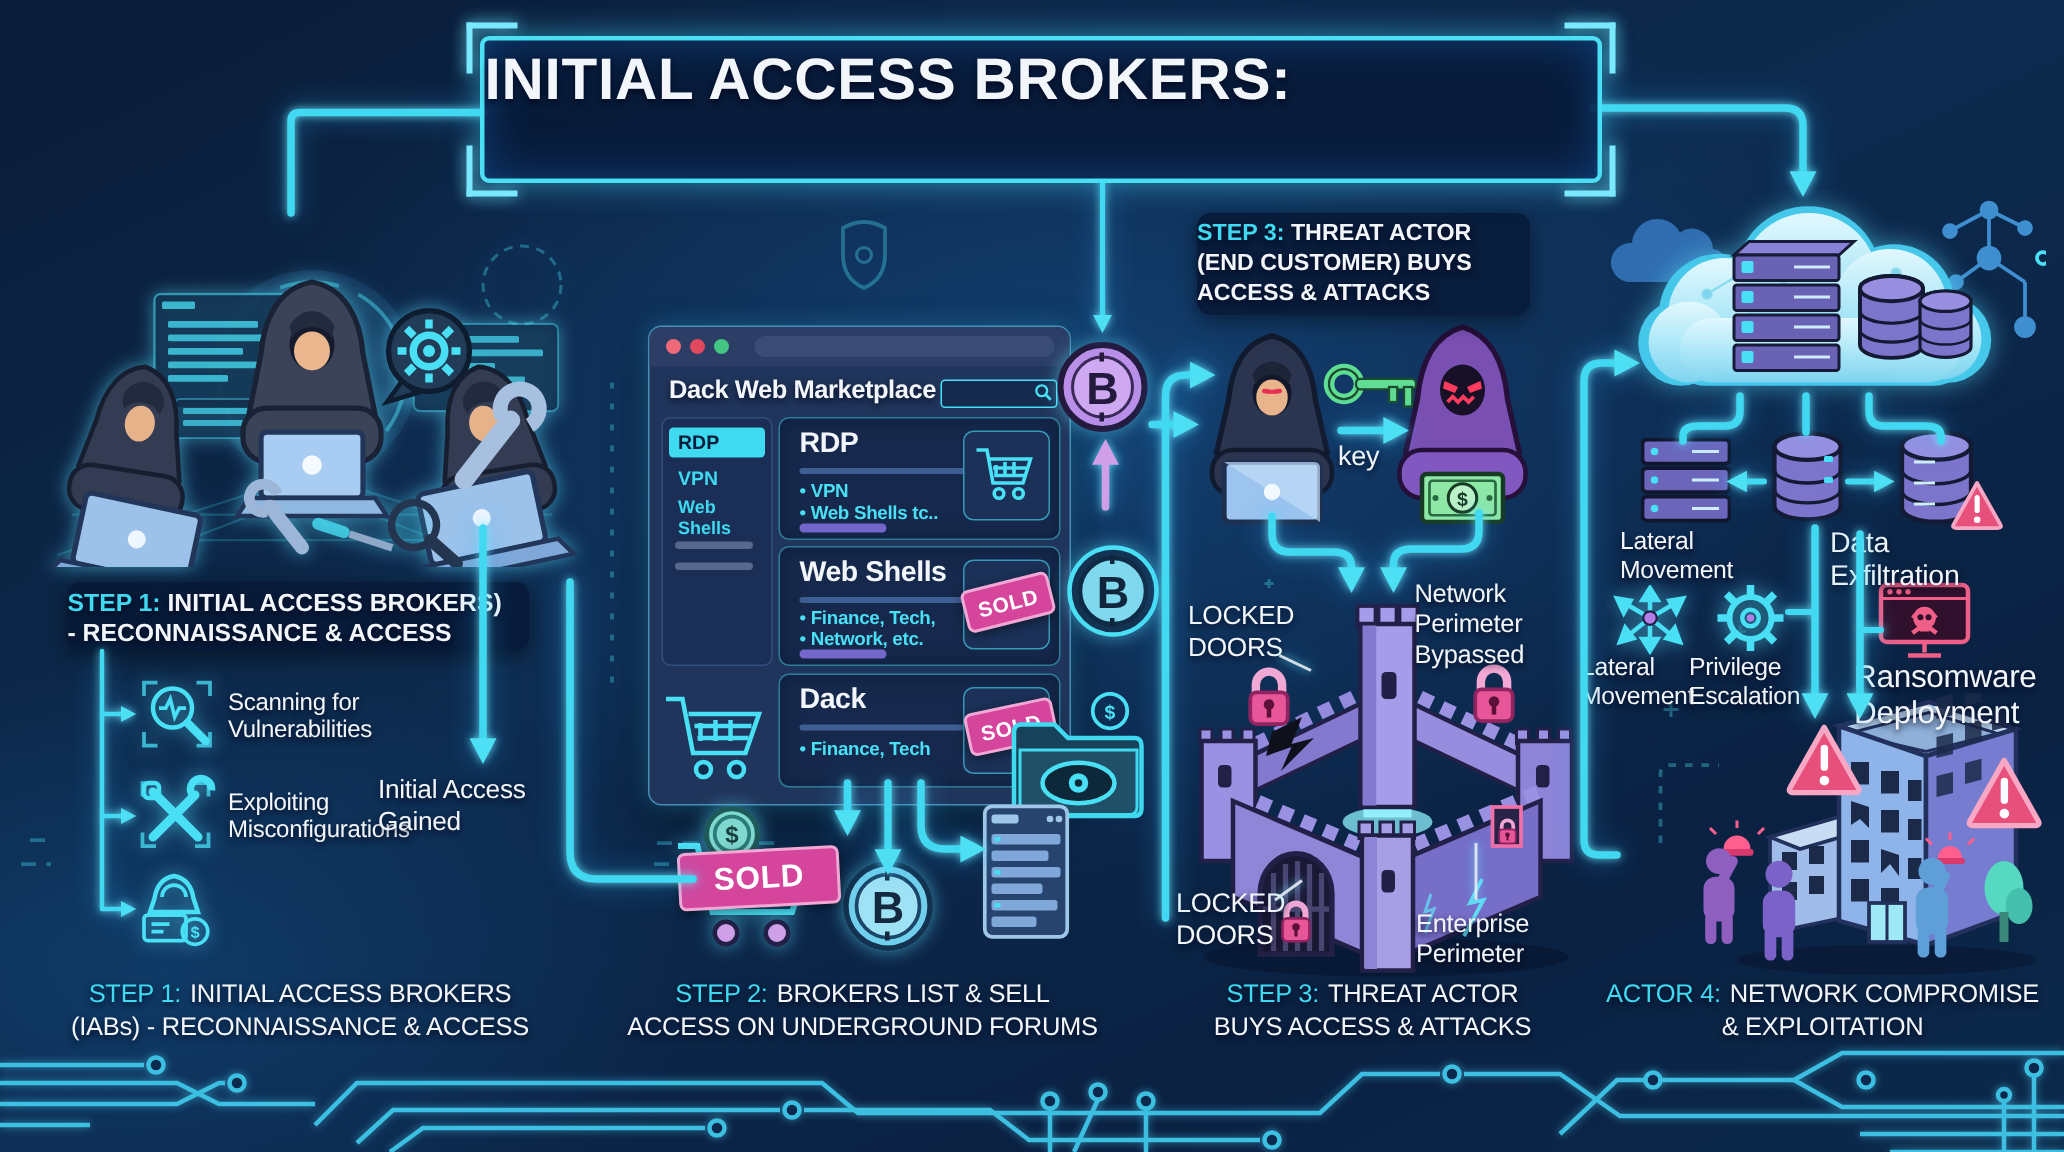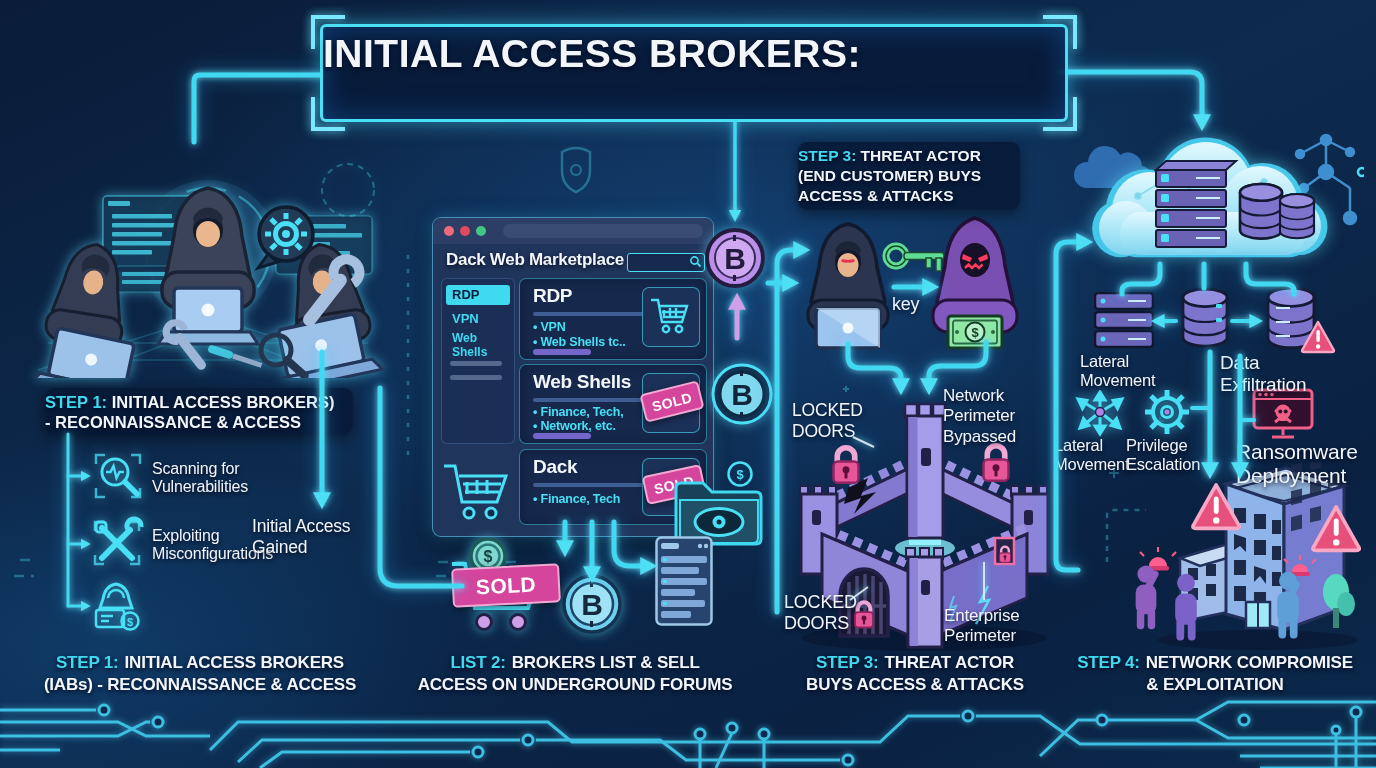--- a/index.html
+++ b/index.html
@@ -8,21 +8,21 @@
     background:
       radial-gradient(900px 520px at 52% 34%, rgba(24,80,140,.55) 0%, rgba(24,80,140,0) 62%),
       radial-gradient(500px 300px at 8% 85%, rgba(20,90,150,.35) 0%, rgba(20,90,150,0) 70%),
       linear-gradient(155deg,#0a1c38 0%,#0d2b4f 45%,#0a2142 78%,#0b2a4c 100%);}
   .abs{position:absolute}
   .b{font-weight:bold}
   .ml{white-space:pre-line}
   .cy{color:#3fd9f0}
   .ts{text-shadow:0 2px 4px rgba(0,6,26,.8)}
   .ctr{text-align:left}
-  .cap{position:absolute;text-align:center;font-weight:bold;font-size:17px;line-height:1.28;
+  .cap{position:absolute;text-align:center;font-weight:normal;font-size:17px;line-height:1.28;
        letter-spacing:-.2px;text-shadow:0 2px 4px rgba(0,6,26,.85)}
   .cap .pref{color:#3fd9f0;margin-right:6px}
   .lbl{position:absolute;font-weight:normal;text-shadow:0 2px 4px rgba(0,6,26,.85);letter-spacing:-.2px}
   .conn{filter:drop-shadow(0 0 3px rgba(110,235,255,.85)) drop-shadow(0 0 9px rgba(40,180,255,.45))}
   .glowc{filter:drop-shadow(0 0 6px rgba(90,220,250,.6))}
   
   #banner{left:320px;top:24px;width:742px;height:92px;background:rgba(8,26,56,.92);
     border:3px solid #49dff5;border-radius:6px;
     box-shadow:0 0 20px rgba(70,215,250,.55), inset 0 0 30px rgba(20,80,150,.65);}
   .cornL{position:absolute;width:30px;height:30px;border:4px solid #7ae9ff;filter:drop-shadow(0 0 5px rgba(110,235,255,.9))}
@@ -834,25 +834,25 @@
         <path d="M850,600 L868,587"></path>
         <path d="M984,600 V562"></path>
   </g>
 </svg>
 
 <div class="cap" style="left:20px;top:652px;width:360px;z-index:6">
   <span class="pref">STEP 1:</span><span>INITIAL ACCESS BROKERS</span><br>
   <span>(IABs) - RECONNAISSANCE &amp; ACCESS</span>
 </div>
 <div class="cap" style="left:400px;top:652px;width:350px;z-index:6">
-  <span class="pref">LIST 2:</span><span>BROKERS LIST &amp; SELL</span><br>
+  <span class="pref">STEP 2:</span><span>BROKERS LIST &amp; SELL</span><br>
   <span>ACCESS ON UNDERGROUND FORUMS</span>
 </div>
 <div class="cap" style="left:748px;top:652px;width:334px;z-index:6">
   <span class="pref">STEP 3:</span><span>THREAT ACTOR</span><br>
   <span>BUYS ACCESS &amp; ATTACKS</span>
 </div>
 <div class="cap" style="left:1058px;top:652px;width:314px;z-index:6">
-  <span class="pref">STEP 4:</span><span>NETWORK COMPROMISE</span><br>
+  <span class="pref">ACTOR 4:</span><span>NETWORK COMPROMISE</span><br>
   <span>&amp; EXPLOITATION</span>
 </div>
 
 </div>
 
 </body></html>

